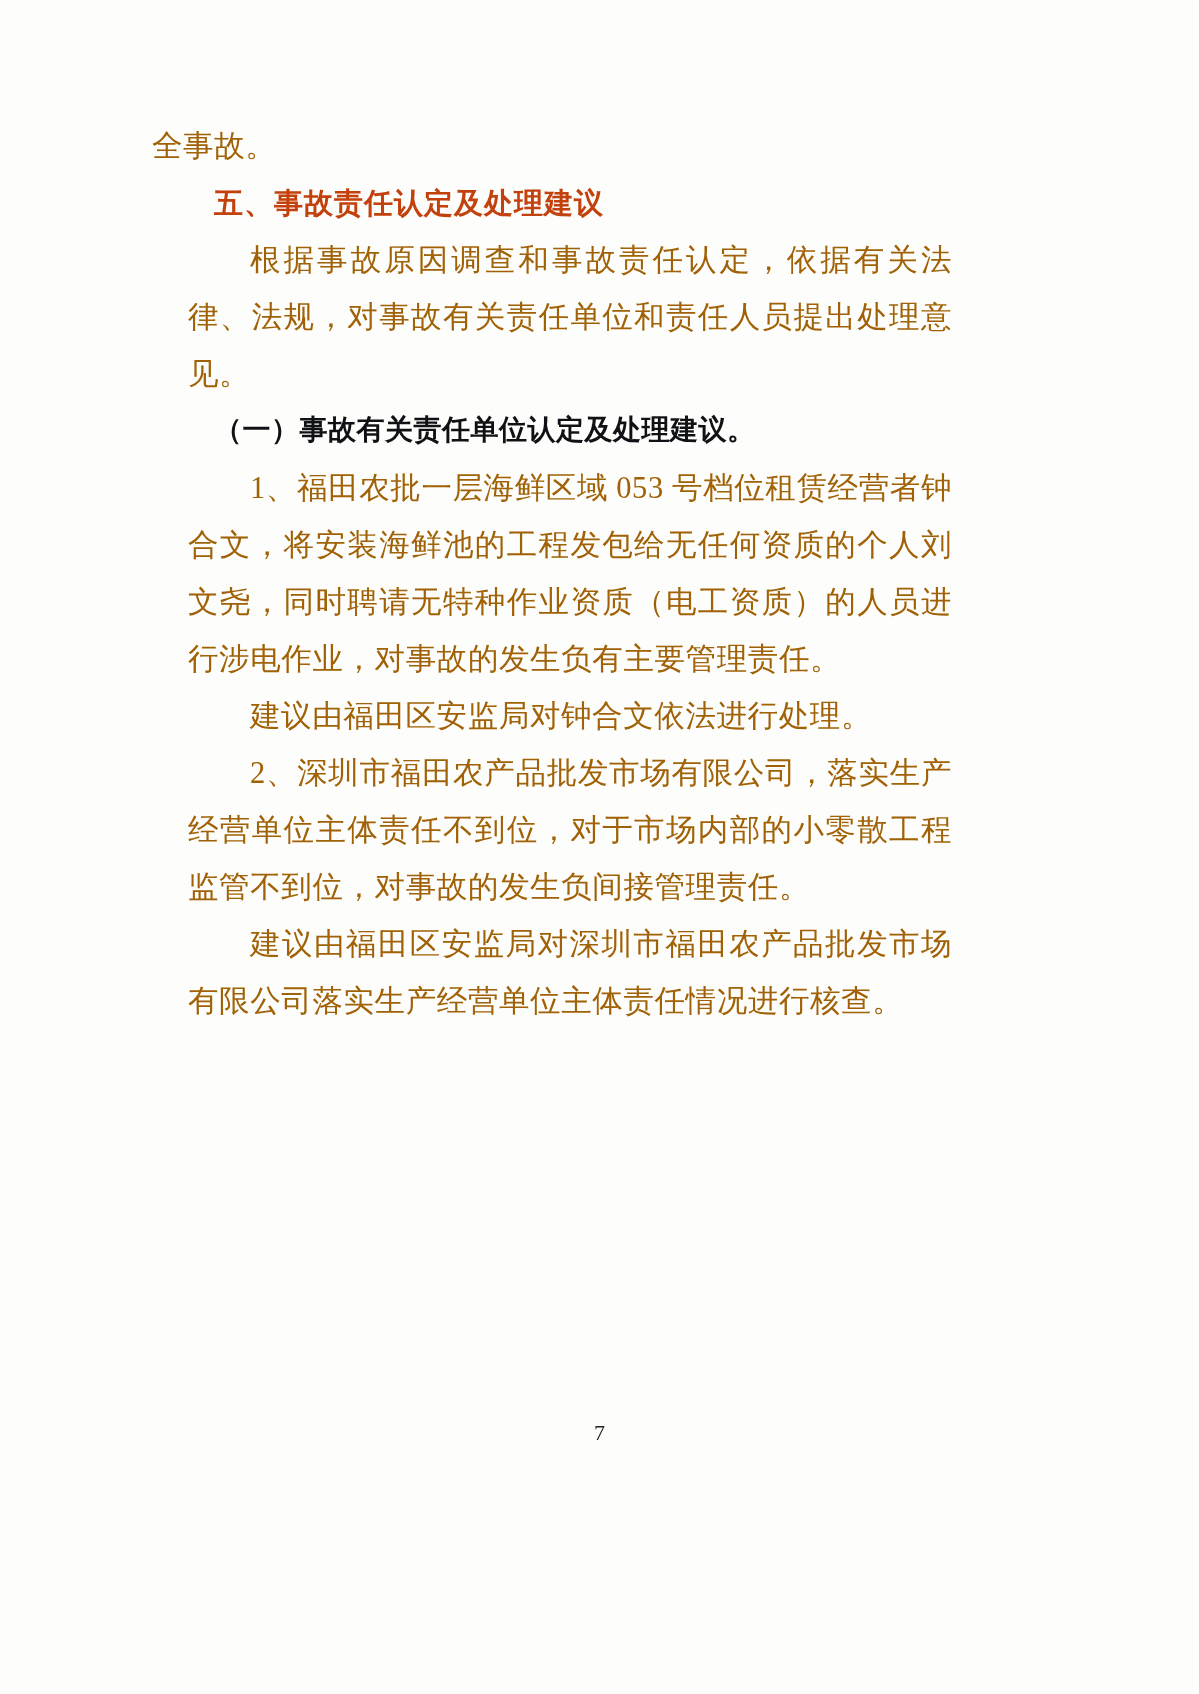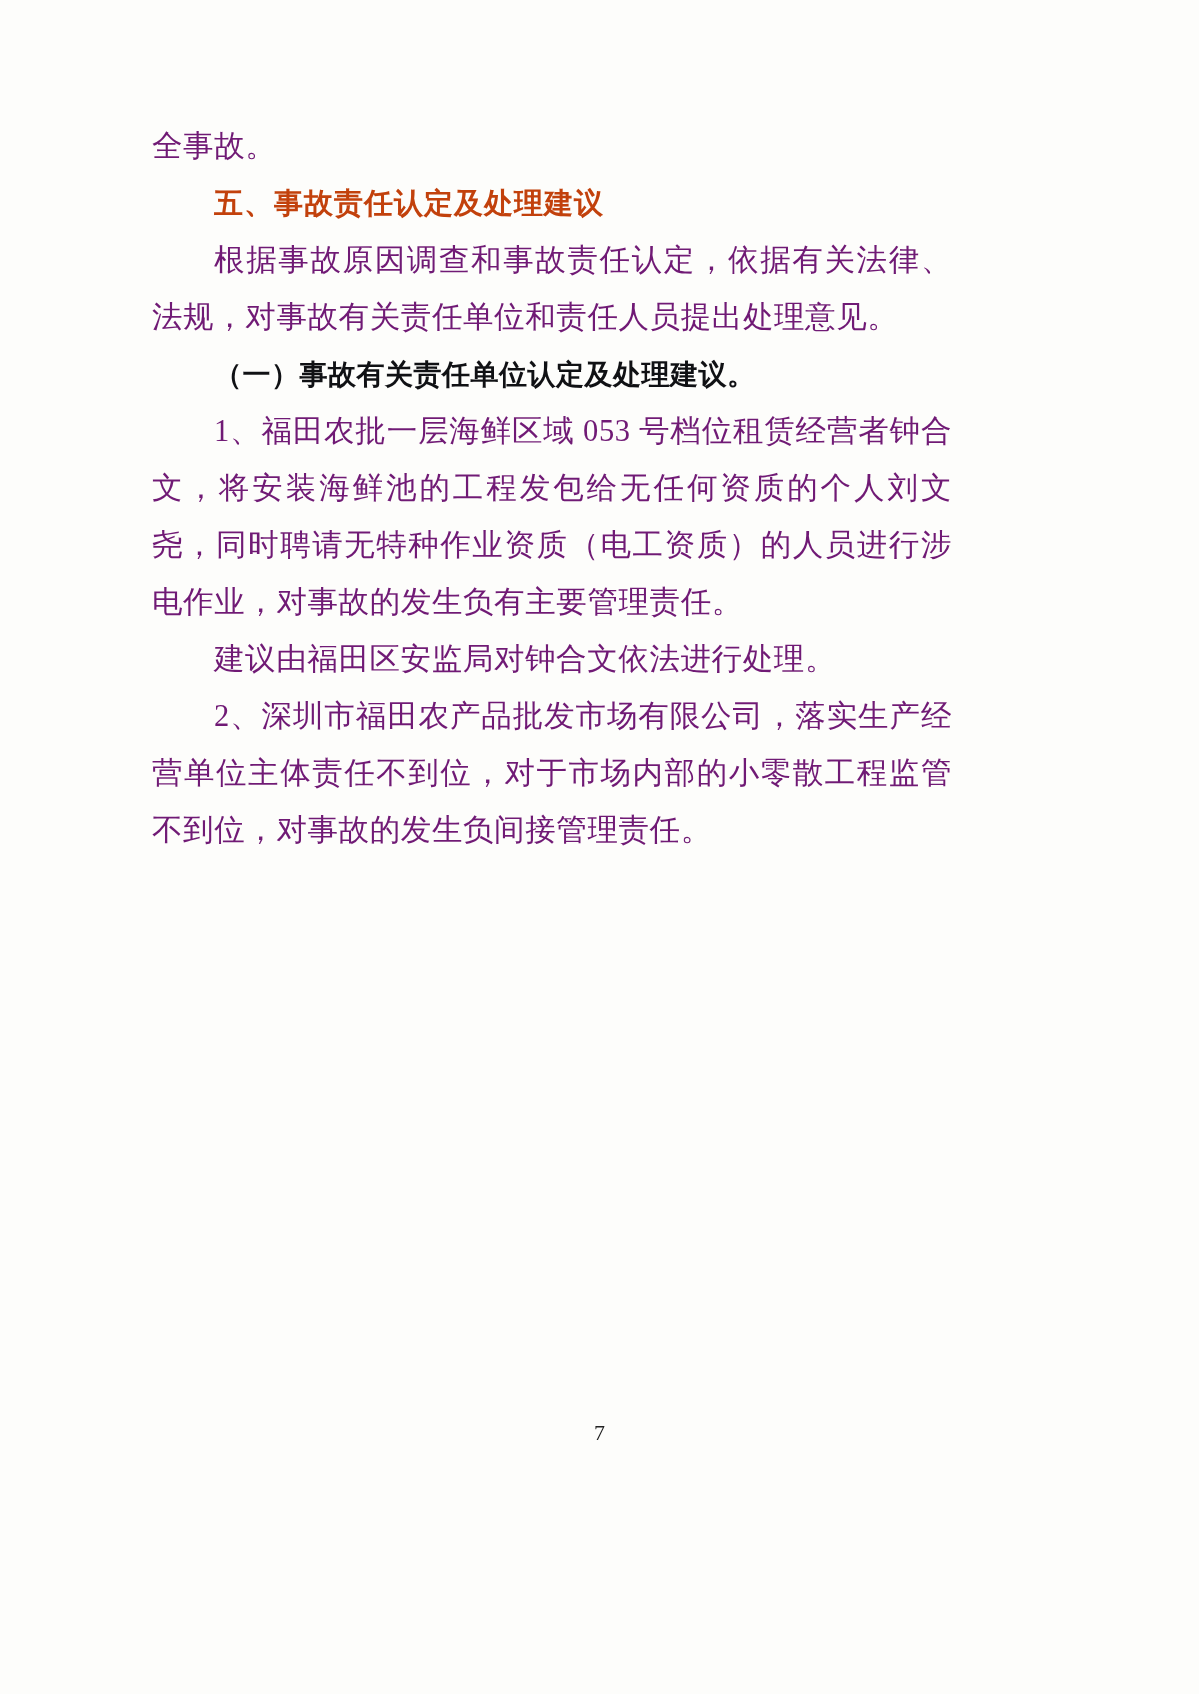--- a/index.html
+++ b/index.html
@@ -29,37 +29,38 @@
     left: 152px;
     width: 800px;
   }
   .para {
     font-size: 30.5px;
     line-height: 57px;
     letter-spacing: 0.6px;
     text-align: justify;
     text-justify: inter-ideograph;
     margin: 0;
-    color: #701a75;
+    color: #a16207;
   }
   .indent {
     text-indent: 62px;
+    margin-left: 36px;
   }
   .heading {
     font-family: "DejaVu Sans", "Liberation Sans", sans-serif;
     font-weight: bold;
     font-size: 29px;
     line-height: 57px;
     letter-spacing: 1px;
     margin: 0;
     text-indent: 62px;
     color: #c2410c;
   }
   .sub-heading {
-    font-family: Liberation Sans, sans-serif;
+    font-family: Liberation Mono, monospace;
     font-weight: bold;
     font-size: 28px;
     line-height: 57px;
     letter-spacing: 0.5px;
     margin: 0;
     text-indent: 62px;
     color: #101114;
   }
   .page-number {
     position: absolute;
@@ -88,20 +89,21 @@
     <p class="para indent">根据事故原因调查和事故责任认定，依据有关法律、法规，对事故有关责任单位和责任人员提出处理意见。</p>
 
     <h3 class="sub-heading">（一）事故有关责任单位认定及处理建议。</h3>
 
     <p class="para indent">1、福田农批一层海鲜区域 053 号档位租赁经营者钟合文，将安装海鲜池的工程发包给无任何资质的个人刘文尧，同时聘请无特种作业资质（电工资质）的人员进行涉电作业，对事故的发生负有主要管理责任。</p>
 
     <p class="para indent">建议由福田区安监局对钟合文依法进行处理。</p>
 
     <p class="para indent">2、深圳市福田农产品批发市场有限公司，落实生产经营单位主体责任不到位，对于市场内部的小零散工程监管不到位，对事故的发生负间接管理责任。</p>
 
+    <p class="para indent">建议由福田区安监局对深圳市福田农产品批发市场有限公司落实生产经营单位主体责任情况进行核查。</p>
 
 
 
 
 
 
 
   </div>
 
   <div class="page-number num">7</div>

